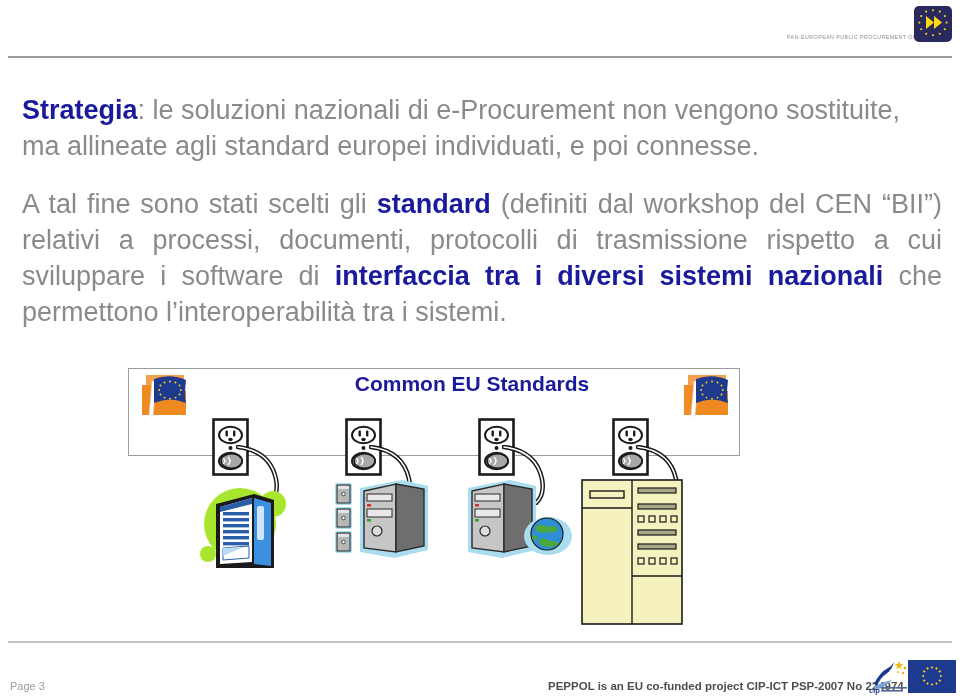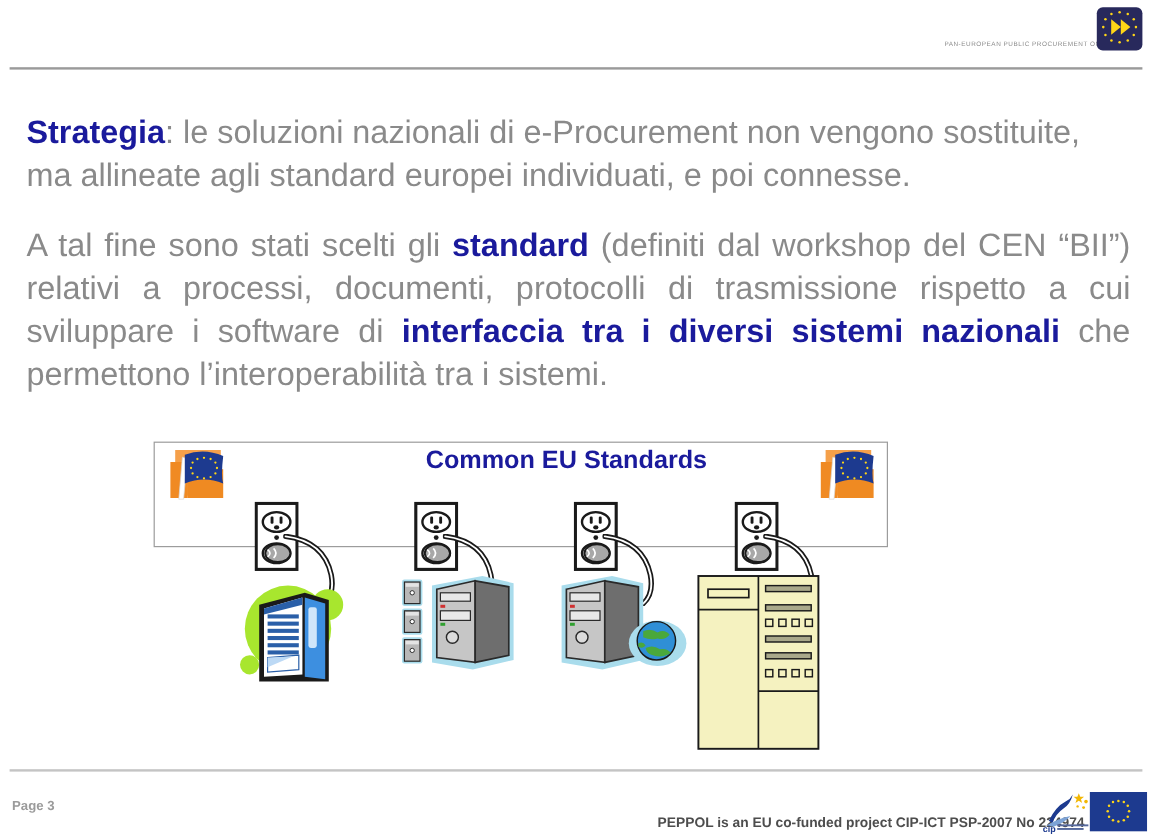--- a/index.html
+++ b/index.html
@@ -128,24 +128,23 @@
 
   
   #footer-rule {
     position: absolute;
     left: 8px; top: 641px;
     width: 944px; height: 2px;
     background: #c4c4c4;
   }
   #page-number {
     position: absolute;
-    left: 10px; top: 666px;
+    left: 10px; top: 680px;
     font-size: 11px;
     color: #9b9b9b;
-    font-weight: bold;
   }
   #footer-note {
     position: absolute;
     left: 548px; top: 680px;
     font-size: 11.5px;
     font-weight: bold;
     color: #4d4d4d;
     white-space: nowrap;
   }
   #cip-logo { position: absolute; left: 866px; top: 658px; width: 46px; height: 38px; }

